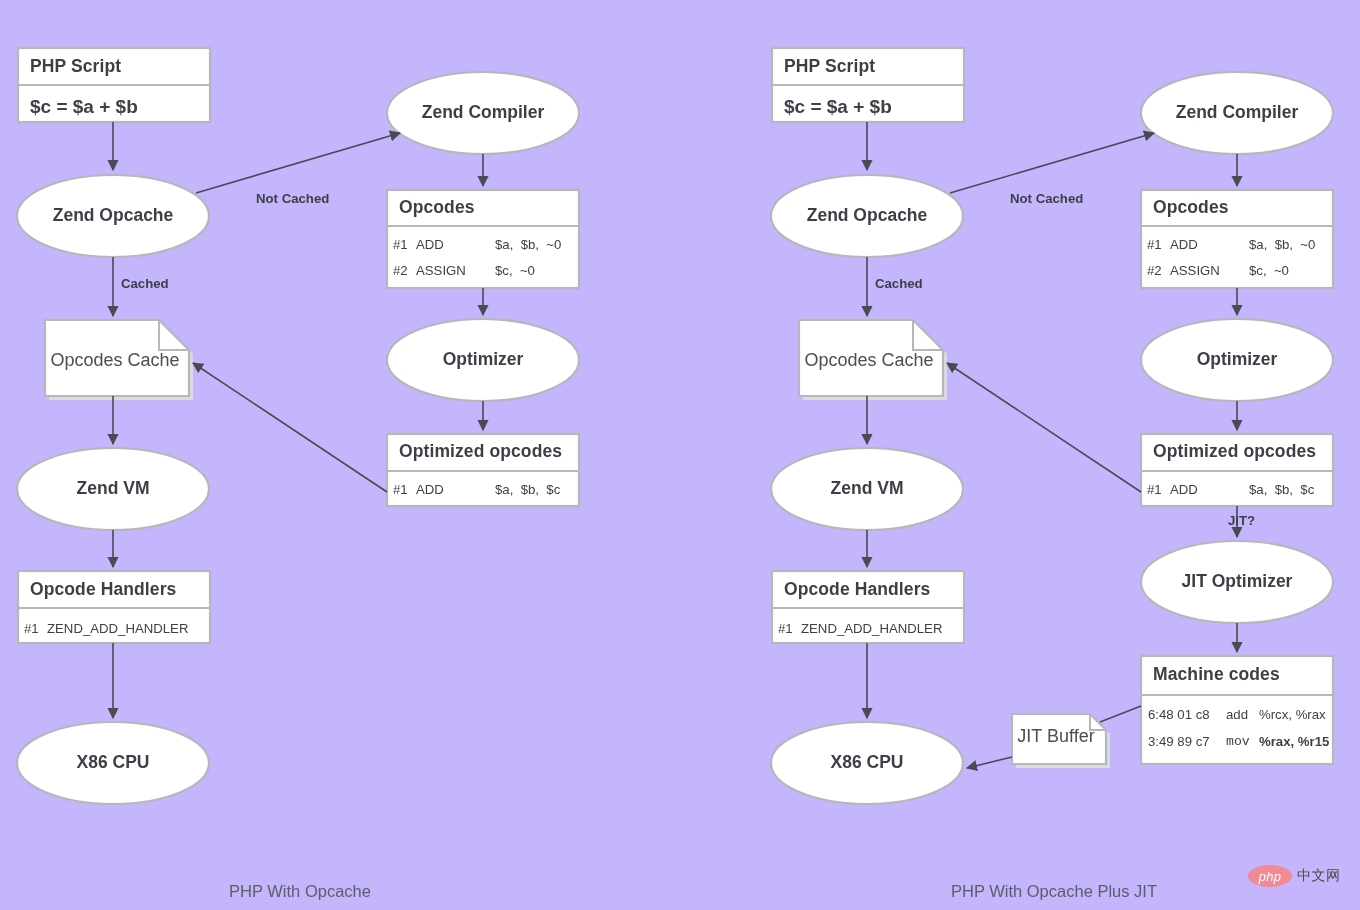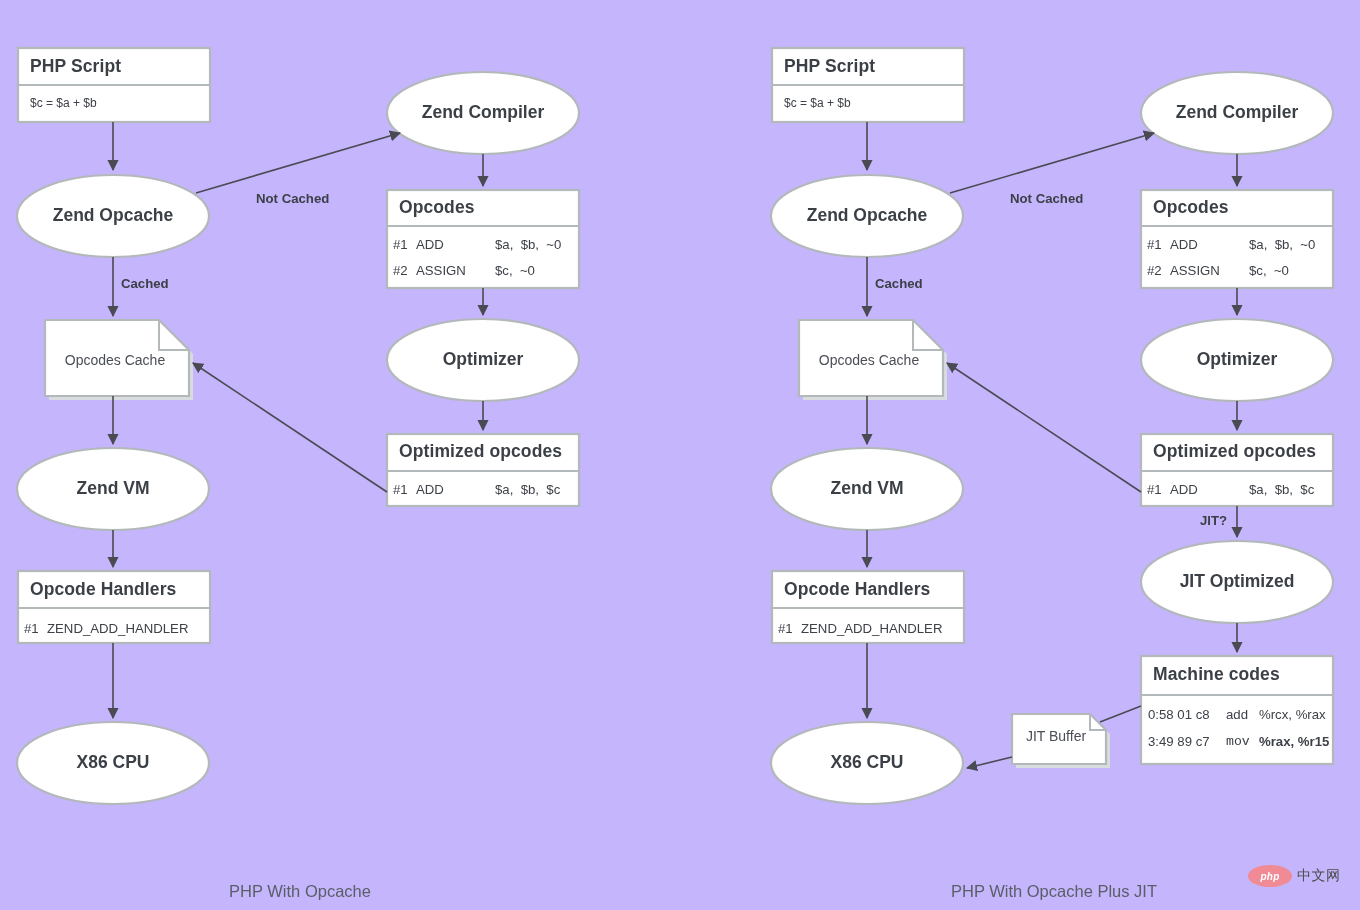--- a/index.html
+++ b/index.html
@@ -63,25 +63,26 @@
     letter-spacing: 0.1px;
     color: #3b3f46;
   }
   .ellipse-lbl {
     font-weight: bold;
     font-size: 17.5px;
     color: #3b3f46;
     transform: translate(-50%, -50%);
   }
   .body-txt {
-    font-size: 12px;
+    font-size: 19px;
     color: #3d4148;
+    font-weight: bold;
   }
   .note-lbl {
-    font-size: 14px;
+    font-size: 18px;
     color: #4a4e55;
     transform: translate(-50%, -50%);
   }
   .edge-lbl {
     font-size: 13.2px;
     font-weight: bold;
     color: #3b3f46;
   }
   .caption {
     font-size: 16.5px;
@@ -106,22 +107,22 @@
     align-items: center;
     gap: 5px;
   }
   #watermark .php-logo {
     width: 44px;
     height: 22px;
     border-radius: 50%;
     background: #f08a94;
     color: #ffffff;
     font-style: italic;
-    font-weight: bold;
-    font-size: 10px;
+    font-weight: normal;
+    font-size: 13px;
     display: flex;
     align-items: center;
     justify-content: center;
     letter-spacing: 0.3px;
   }
   #watermark .wm-cn {
     font-size: 14px;
     color: #4b4b4b;
     letter-spacing: 0.5px;
   }
@@ -297,35 +298,35 @@
     <div class="lbl note-lbl" style="left:869px; top:360px;">Opcodes Cache</div>
 
     <div class="lbl ellipse-lbl" style="left:867px; top:489px;">Zend VM</div>
 
     <div class="lbl title-bold" style="left:784px; top:581px;">Opcode Handlers</div>
     <div class="op-cell" style="left:778px; top:621px;">#1</div>
     <div class="op-cell" style="left:801px; top:621px;">ZEND_ADD_HANDLER</div>
 
     <div class="lbl ellipse-lbl" style="left:867px; top:763px;">X86 CPU</div>
 
-    <div class="lbl ellipse-lbl" style="left:1237px; top:582px;">JIT Optimized</div>
+    <div class="lbl ellipse-lbl" style="left:1237px; top:582px;">JIT Optimizer</div>
 
     <div class="lbl title-bold" style="left:1153px; top:666px;">Machine codes</div>
-    <div class="op-cell" style="left:1148px; top:707px;">0:58 01 c8</div>
+    <div class="op-cell" style="left:1148px; top:707px;">6:48 01 c8</div>
     <div class="op-cell" style="left:1226px; top:707px;">add</div>
     <div class="op-cell" style="left:1259px; top:707px;">%rcx, %rax</div>
     <div class="op-cell" style="left:1148px; top:734px;">3:49 89 c7</div>
     <div class="op-cell" style="left:1226px; top:734px;font-family:Liberation Mono, monospace;">mov</div>
     <div class="op-cell" style="left:1259px; top:734px;font-weight:bold;">%rax, %r15</div>
 
     <div class="lbl note-lbl" style="left:1056px; top:736px;">JIT Buffer</div>
 
     <div class="lbl edge-lbl" style="left:1010px; top:192px;">Not Cached</div>
     <div class="lbl edge-lbl" style="left:875px; top:277px;">Cached</div>
-    <div class="lbl edge-lbl" style="left:1200px; top:514px;text-align:right;">JIT?</div>
+    <div class="lbl edge-lbl" style="left:1228px; top:514px;text-align:right;">JIT?</div>
 
     <div class="lbl caption" style="left:1054px; top:883px;">PHP With Opcache Plus JIT</div>
   </div>
 
   <div id="watermark">
     <div class="php-logo">php</div>
     <div class="wm-cn">中文网</div>
   </div>
 
 </div>

